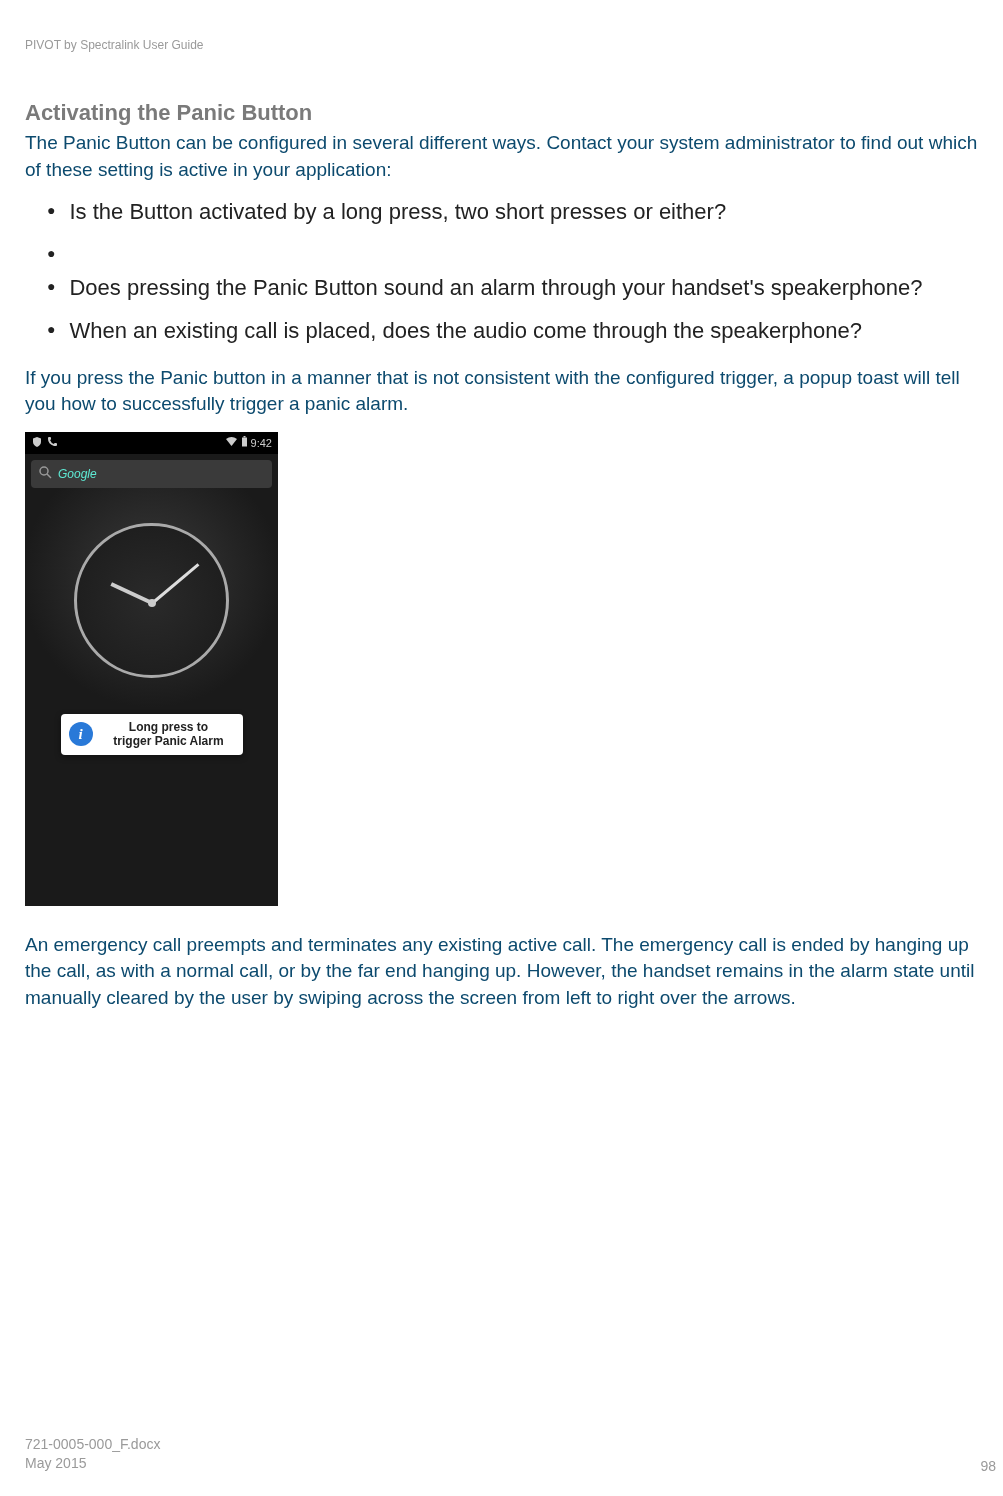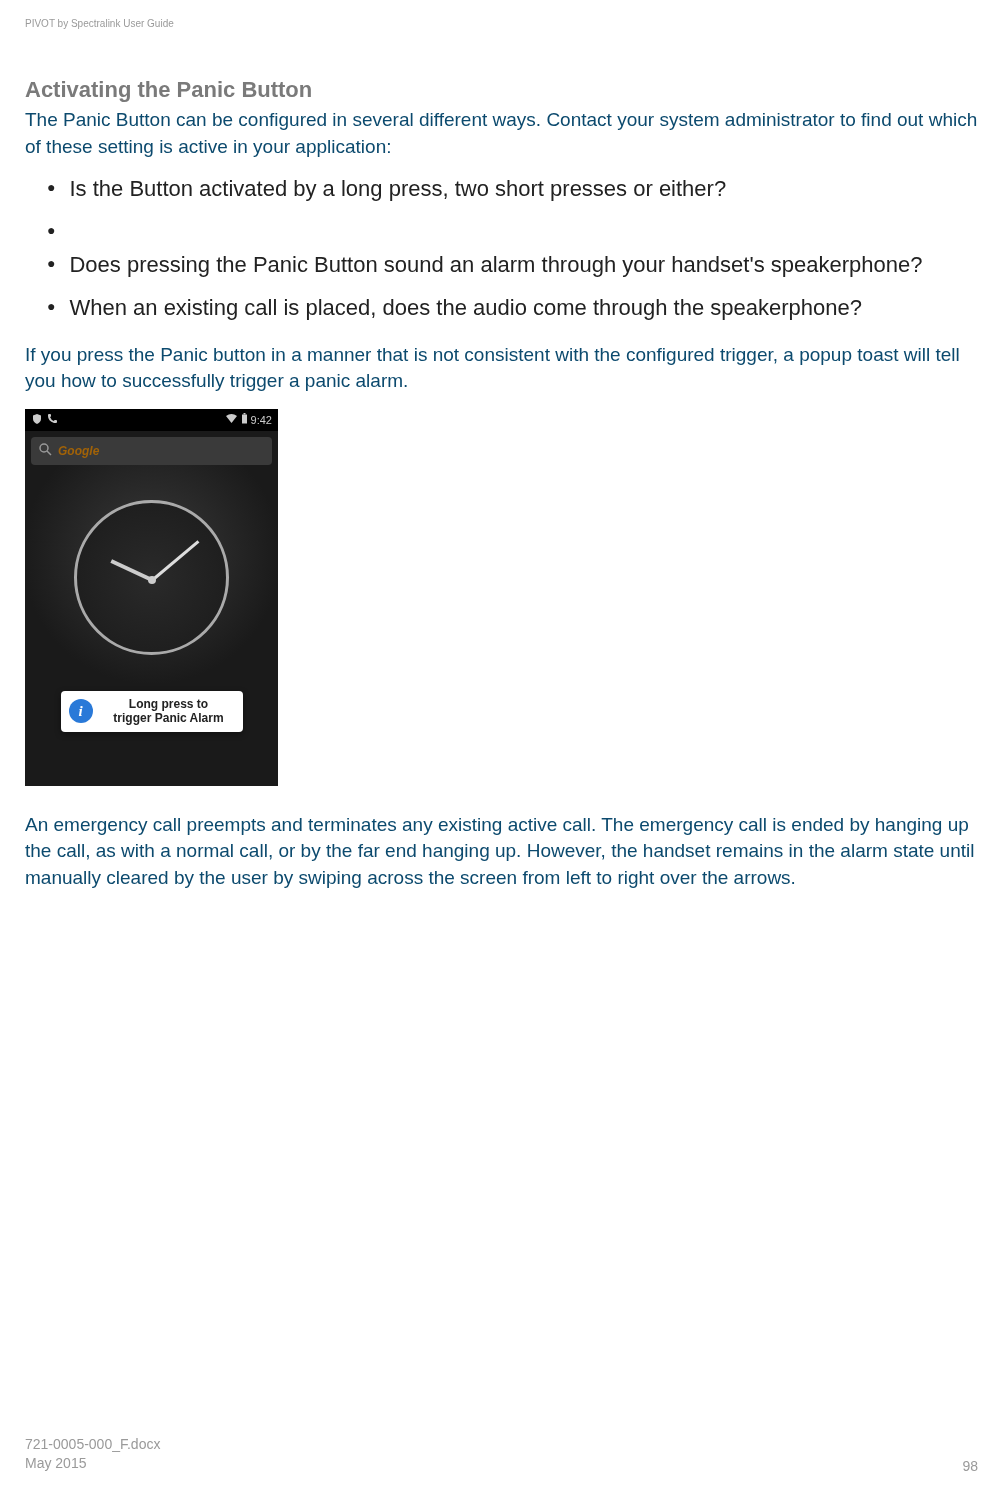--- a/index.html
+++ b/index.html
@@ -10,22 +10,23 @@
     body {
       width: 1003px;
       height: 1496px;
       font-family: Arial, Helvetica, sans-serif;
       background: #fff;
       position: relative;
       padding: 18px 25px 0 25px;
     }
     .header-text {
       color: #9a9a9a;
-      font-size: 10px;
+      font-size: 12px;
       margin-bottom: 48px;
+      margin-top: 20px;
     }
     .section-title {
       color: #7a7a7a;
       font-size: 22px;
       font-weight: bold;
       margin-bottom: 4px;
     }
     .body-text {
       color: #0c4a6e;
       font-size: 19px;
@@ -48,21 +49,21 @@
       margin-top: 5px;
     }
     .bullet-text {
       color: #222;
       font-size: 22px;
       line-height: 1.4;
       text-align: right;
     }
     .screenshot-container {
       width: 253px;
-      height: 377px;
+      height: 474px;
       background: #1a1a1a;
       position: relative;
       margin-bottom: 26px;
       overflow: hidden;
     }
     .status-bar {
       height: 22px;
       background: #000;
       display: flex;
       align-items: center;
@@ -93,24 +94,23 @@
       display: flex;
       align-items: center;
       padding: 0 8px;
     }
     .search-icon-glyph {
       color: #999;
       font-size: 13px;
       margin-right: 6px;
     }
     .search-text {
-      color: #a16207;
+      color: #5eead4;
       font-size: 12px;
       font-style: italic;
-      font-weight: bold;
     }
     .clock-area {
       display: flex;
       justify-content: center;
       align-items: center;
       height: 225px;
       background: radial-gradient(circle at center 40%, #3a3a3a 0%, #1a1a1a 70%);
     }
     .clock-circle {
       width: 155px;
@@ -183,21 +183,21 @@
       font-size: 12px;
       font-weight: bold;
       text-align: center;
       line-height: 1.2;
       flex: 1;
     }
     .footer {
       position: absolute;
       bottom: 22px;
       left: 25px;
-      right: 25px;
+      right: 7px;
       display: flex;
       justify-content: space-between;
       align-items: flex-end;
     }
     .footer-left {
       color: #9a9a9a;
       font-size: 14px;
       line-height: 1.4;
     }
     .footer-right {

